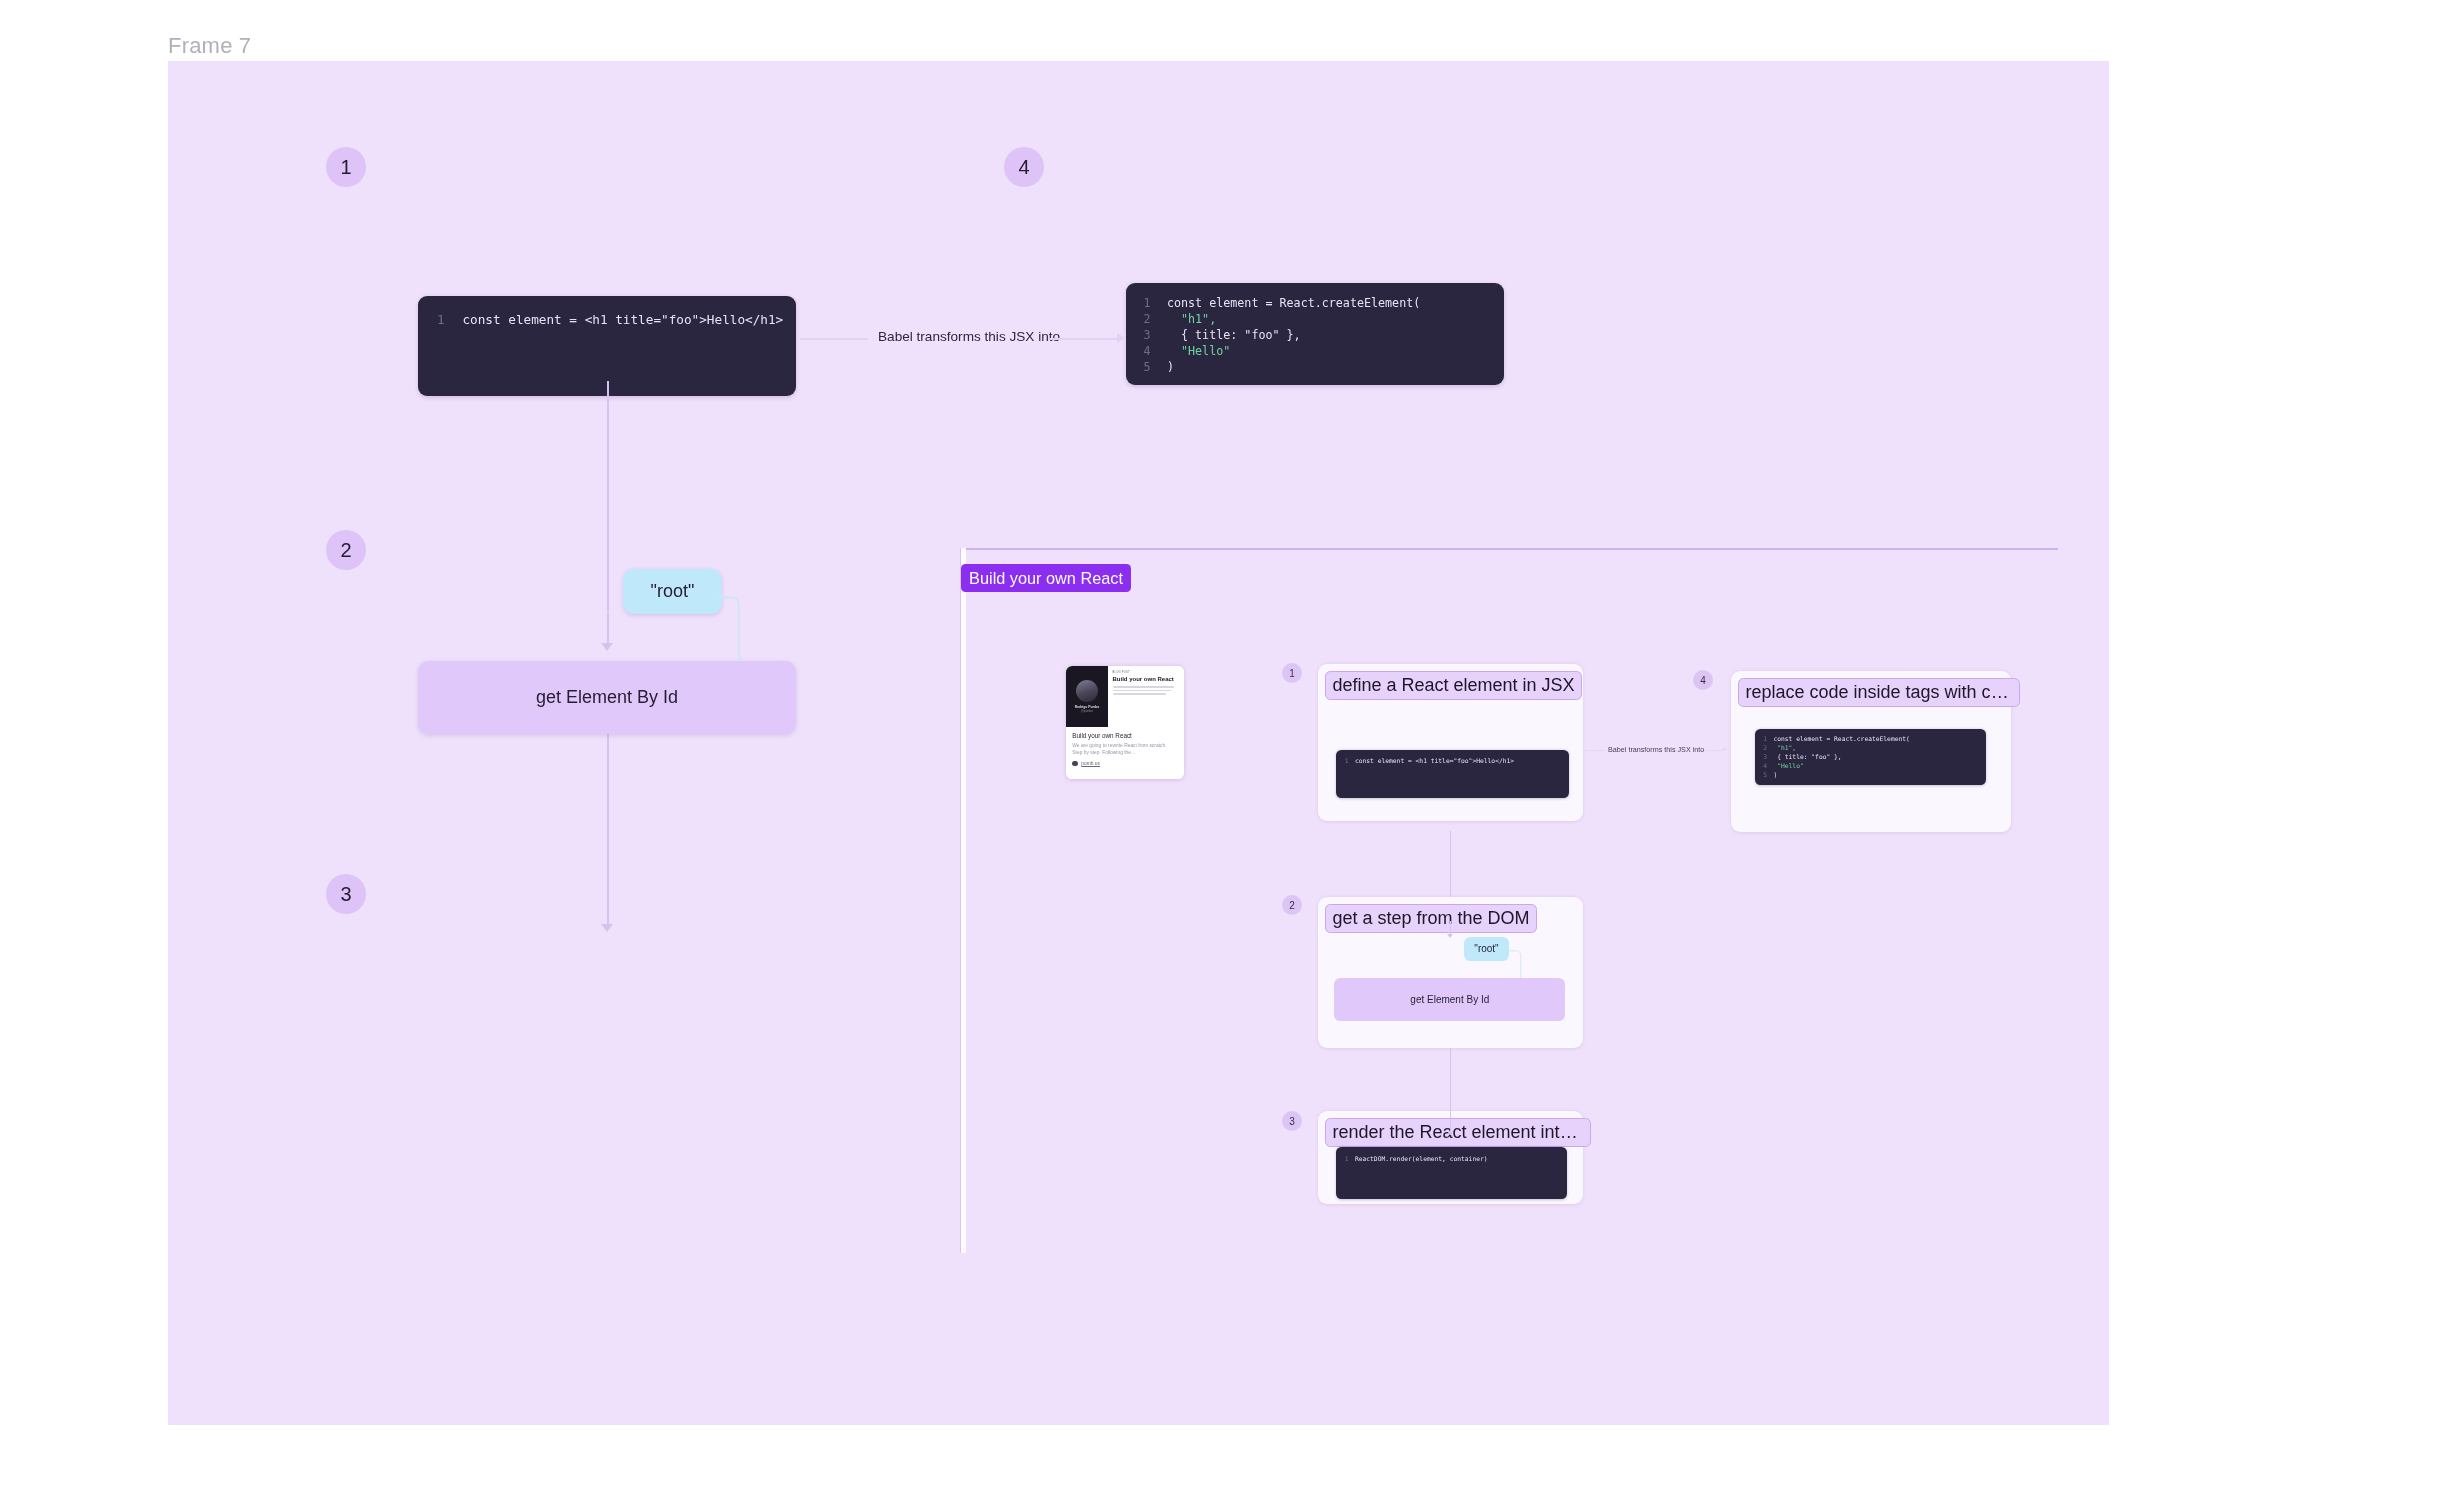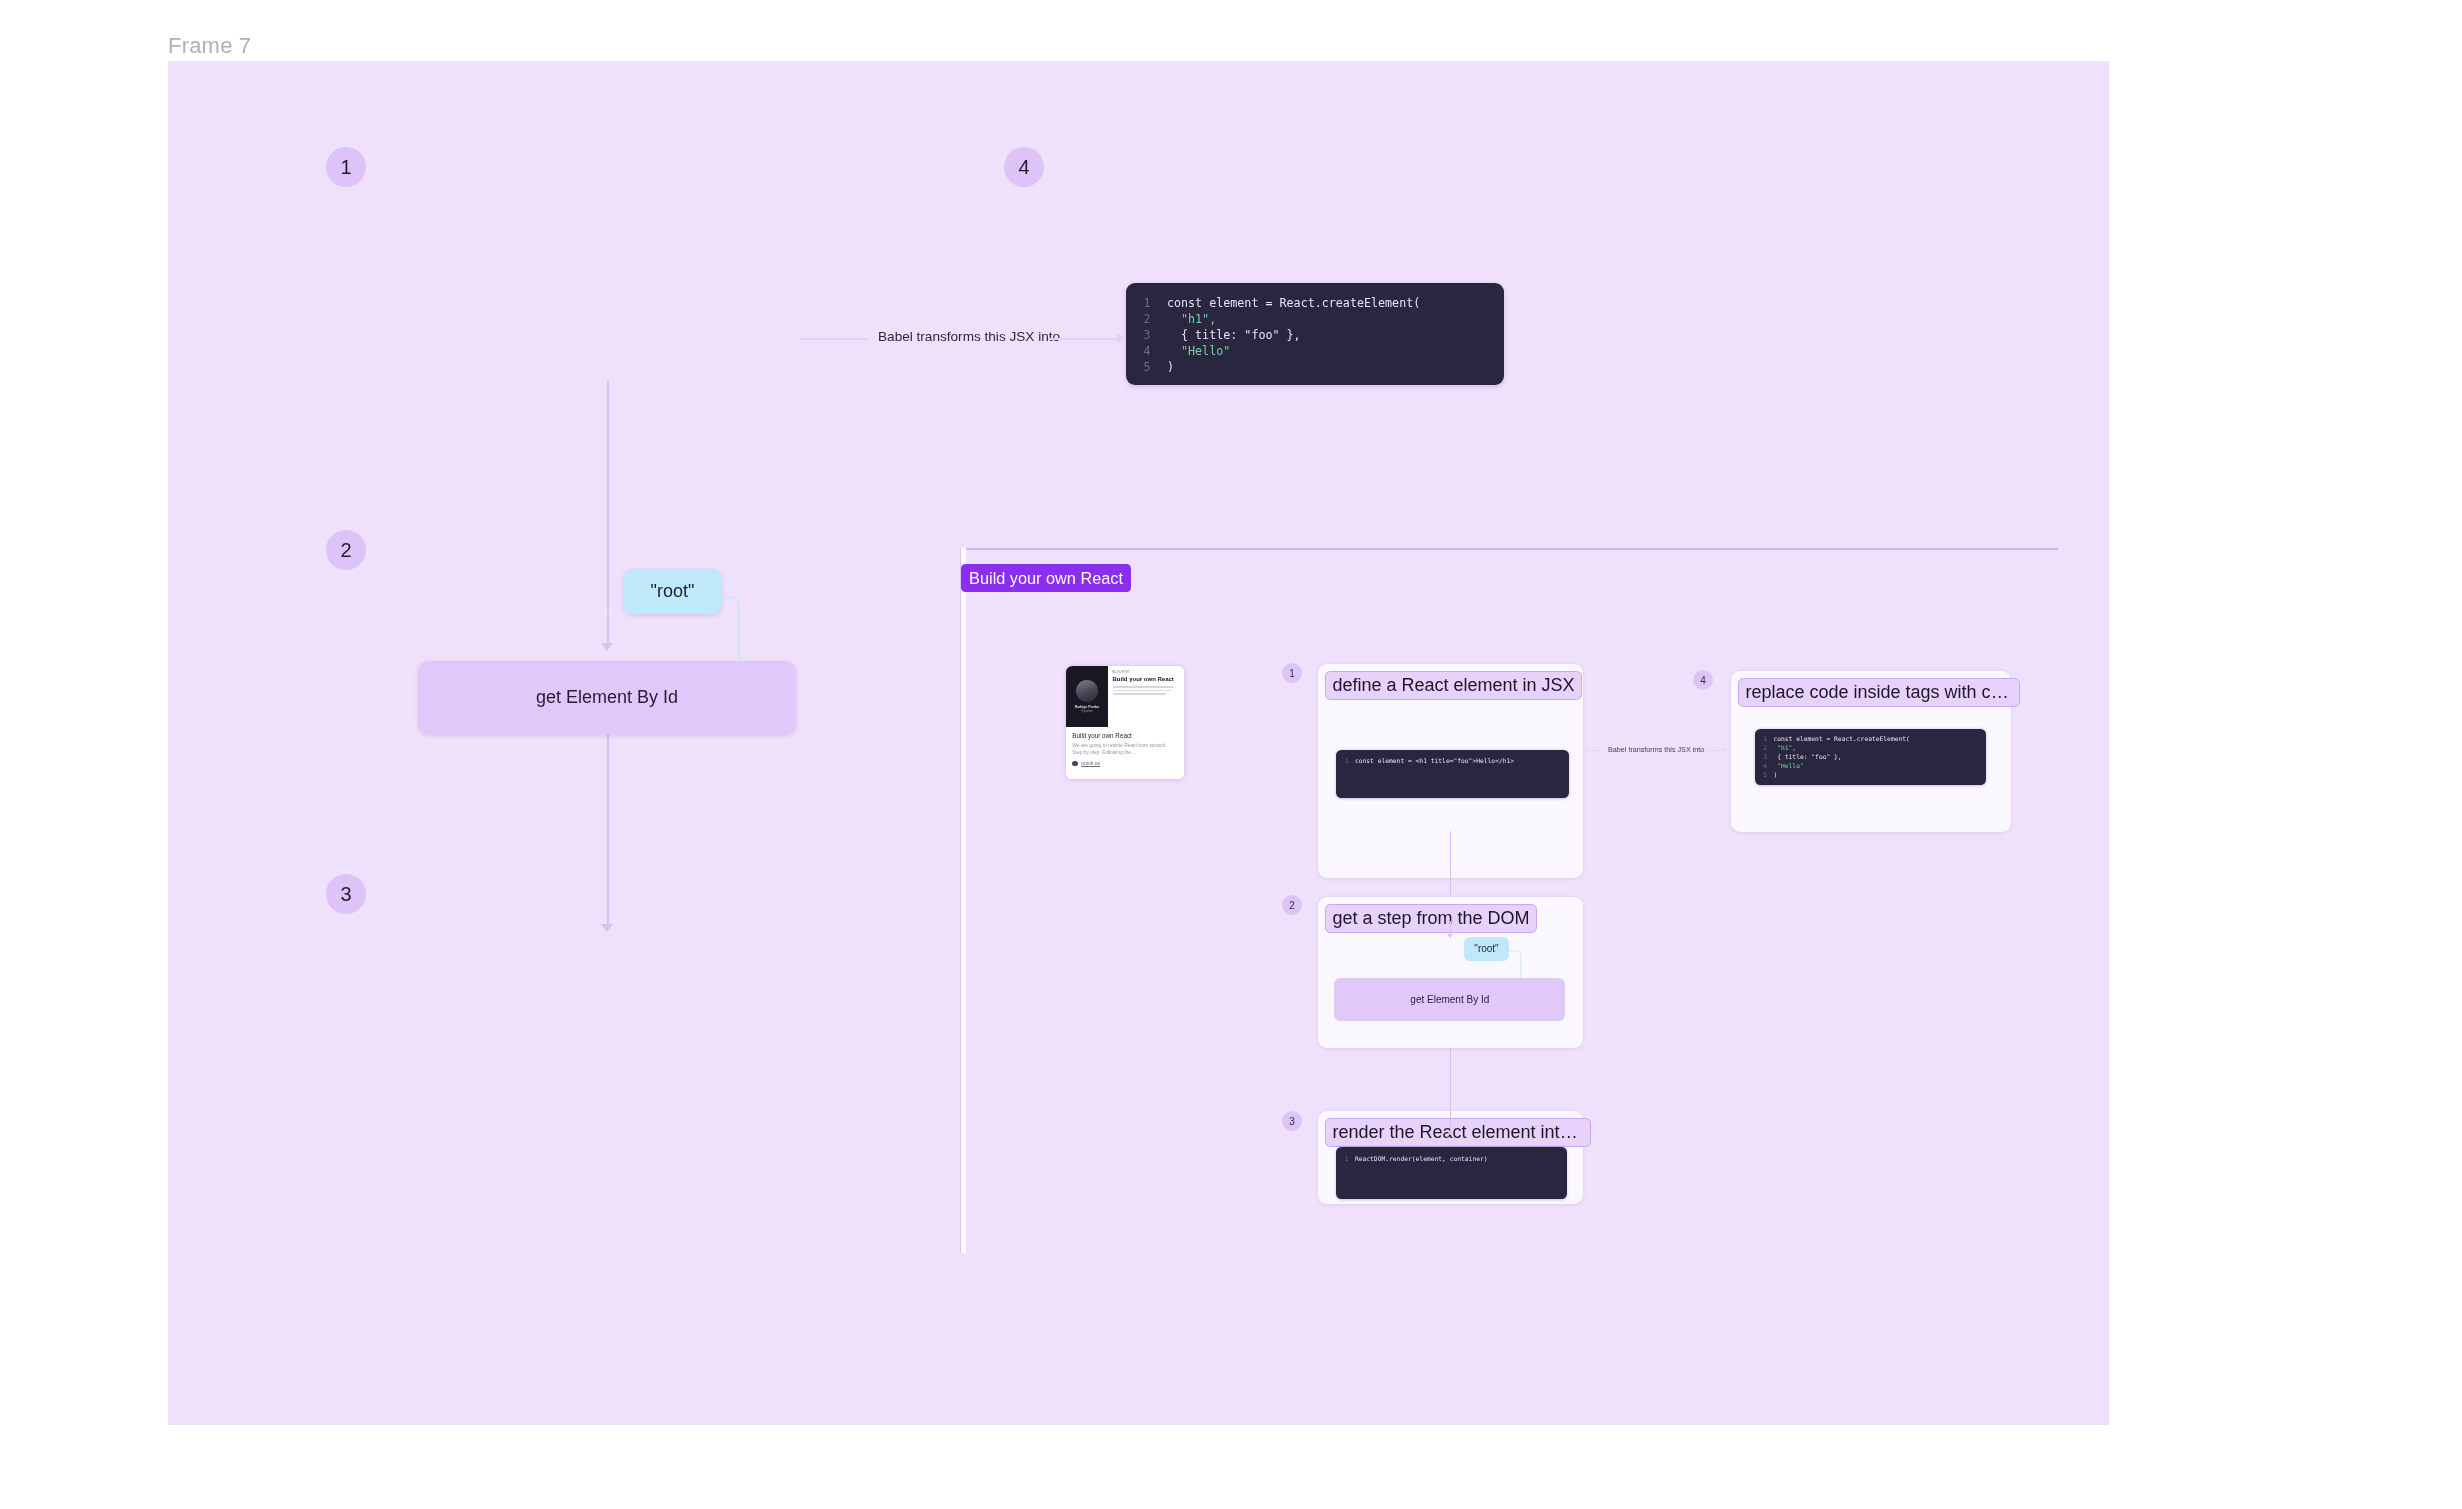--- a/index.html
+++ b/index.html
@@ -90,20 +90,23 @@
   <div class="step-circle" style="left:1004px;top:147px;width:40px;height:40px;">
     <span>4</span>
   </div>
   <div class="step-circle" style="left:326px;top:530px;width:40px;height:40px;">
     <span>2</span>
   </div>
   <div class="step-circle" style="left:326px;top:874px;width:40px;height:40px;">
     <span>3</span>
   </div>
 
+  <div class="code" style="left:418px;top:296px;width:378px;height:85px;font-size:12.7px;line-height:18px;padding:15.4px 0 0 0;">
+    <pre><span class="ln">1</span><span class="tok-plain">const element = &lt;h1 title="foo"&gt;Hello&lt;/h1&gt;</span></pre>
+  </div>
 
   <div class="code" style="left:1126px;top:283px;width:378px;height:90px;font-size:11.7px;line-height:16px;padding:11.7px 0 0 0;">
     <pre><span class="ln">1</span><span class="tok-plain">const element = React.createElement(</span></pre>
     <pre><span class="ln">2</span><span class="tok-str">  "h1",</span></pre>
     <pre><span class="ln">3</span><span class="tok-plain">  { title: "foo" },</span></pre>
     <pre><span class="ln">4</span><span class="tok-str">  "Hello"</span></pre>
     <pre><span class="ln">5</span><span class="tok-plain">)</span></pre>
   </div>
 
   <div class="hline" style="left:800px;top:338px;width:68px;"></div>
@@ -169,21 +172,21 @@
   <div class="step-circle c-sm" style="left:1693px;top:670px;">
     <span>4</span>
   </div>
   <div class="step-circle c-sm" style="left:1282px;top:895px;">
     <span>2</span>
   </div>
   <div class="step-circle c-sm" style="left:1282px;top:1111px;">
     <span>3</span>
   </div>
 
-  <div class="pcard" style="left:1318px;top:664px;width:265px;height:214px;">
+  <div class="pcard" style="left:1318px;top:664px;width:265px;height:157px;">
     <div class="pcard-title" style="left:7.2px;top:7.2px;max-width:251px;">define a React element in JSX</div>
     <div class="pcode" style="left:18px;top:86px;width:233px;height:42px;padding:6.3px 0 0 0;">
       <div><span class="ln">1</span><span class="tok-plain">const element = &lt;h1 title="foo"&gt;Hello&lt;/h1&gt;</span></div>
     </div>
   </div>
 
   <div class="pcard" style="left:1731px;top:671px;width:280px;height:161px;">
     <div class="pcard-title" style="left:7.2px;top:7.2px;max-width:267px;">replace code inside tags with call to cr…</div>
     <div class="pcode" style="left:23.5px;top:58px;width:231px;height:51px;padding:5.4px 0 0 0;">
       <div><span class="ln">1</span><span class="tok-plain">const element = React.createElement(</span></div>

